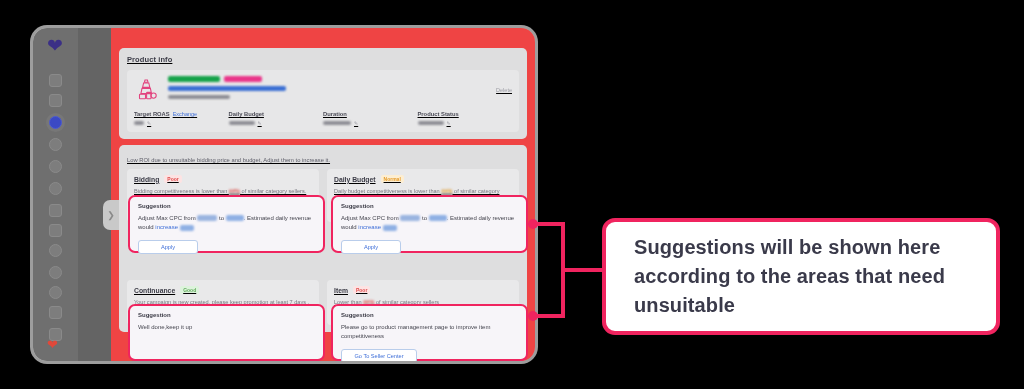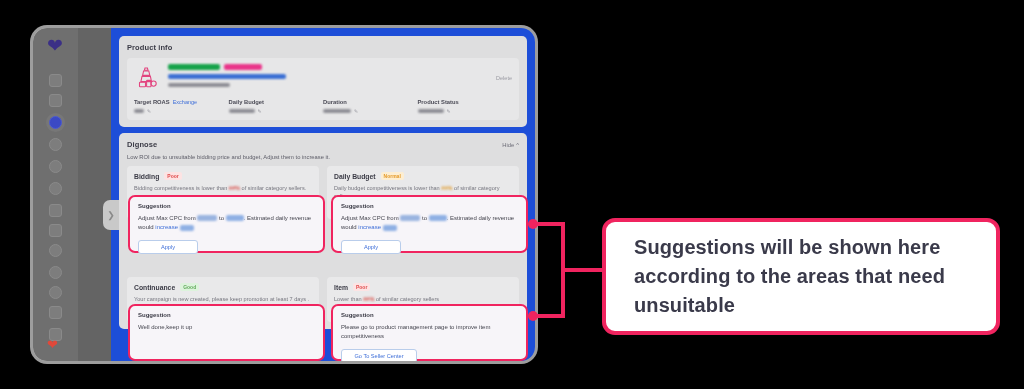--- a/index.html
+++ b/index.html
@@ -35,22 +35,23 @@
     position:absolute;left:45px;top:0;width:33px;height:100%;background:#646464;
   }
   #collapse-handle{
     position:absolute;left:70px;top:172px;width:16px;height:30px;
     background:#c9c9c9;border-radius:7px 0 0 7px;
     display:flex;align-items:center;justify-content:center;
     color:#8a8a8a;font-size:9px;z-index:6;
   }
   #content{
     position:absolute;left:78px;top:0;right:0;bottom:0;
-    background:#1d4ed8;padding:8px 8px 0 8px;box-sizing:border-box;
+    background:#ef4444;padding:20px 8px 0 8px;box-sizing:border-box;
     overflow:hidden;
+    text-decoration:underline;
   }
 
   
   .card{background:#dededf;border-radius:5px;margin-bottom:6px;padding:7px 8px;}
   .card-title{font-size:7.5px;font-weight:bold;color:#3b3b46;letter-spacing:.1px;}
   .row-between{display:flex;align-items:center;justify-content:space-between;}
 
   
   #product-inner{
     background:#e7e7e8;border-radius:4px;margin-top:6px;padding:6px 7px;
@@ -224,27 +225,20 @@
               <div class="metric-v">
                 <span class="blur-line bl-grey" style="width:26px;height:4px;display:inline-block"></span>
                 <span class="pencil">✎</span>
               </div>
             </div>
           </div>
         </div>
       </div>
 
       <div class="card">
-        <div class="row-between">
-          <div class="card-title">Dignose</div>
-          <div id="hide-toggle">
-            <span>Hide</span>
-            <span>^</span>
-          </div>
-        </div>
         <div id="diag-desc">Low ROI due to unsuitable bidding price and budget, Adjust them to increase it.</div>
 
         <div class="grid2">
           <div class="sub-card">
             <div class="sub-head">
               <span class="sub-title">Bidding</span>
               <span class="pill pill-poor">Poor</span>
             </div>
             <div class="sub-desc">
               <span>Bidding competitiveness is lower than </span><span class="hl-red">##%</span><span> of similar category sellers.</span>

